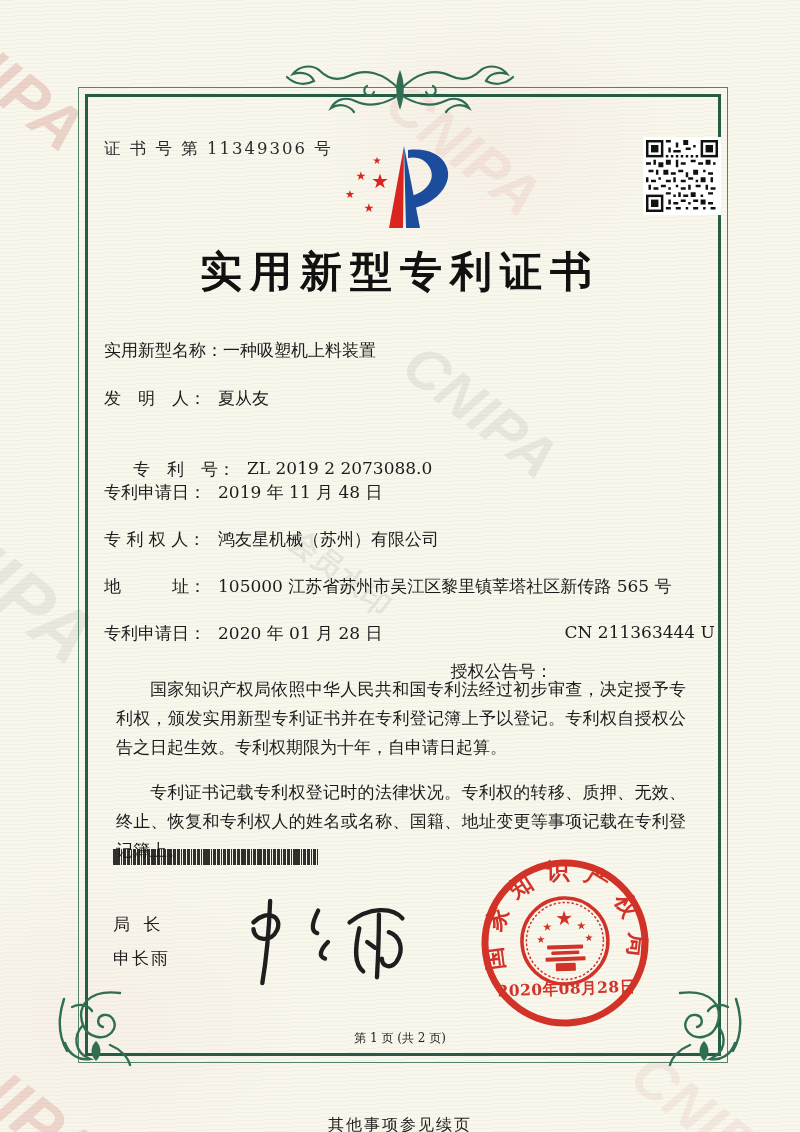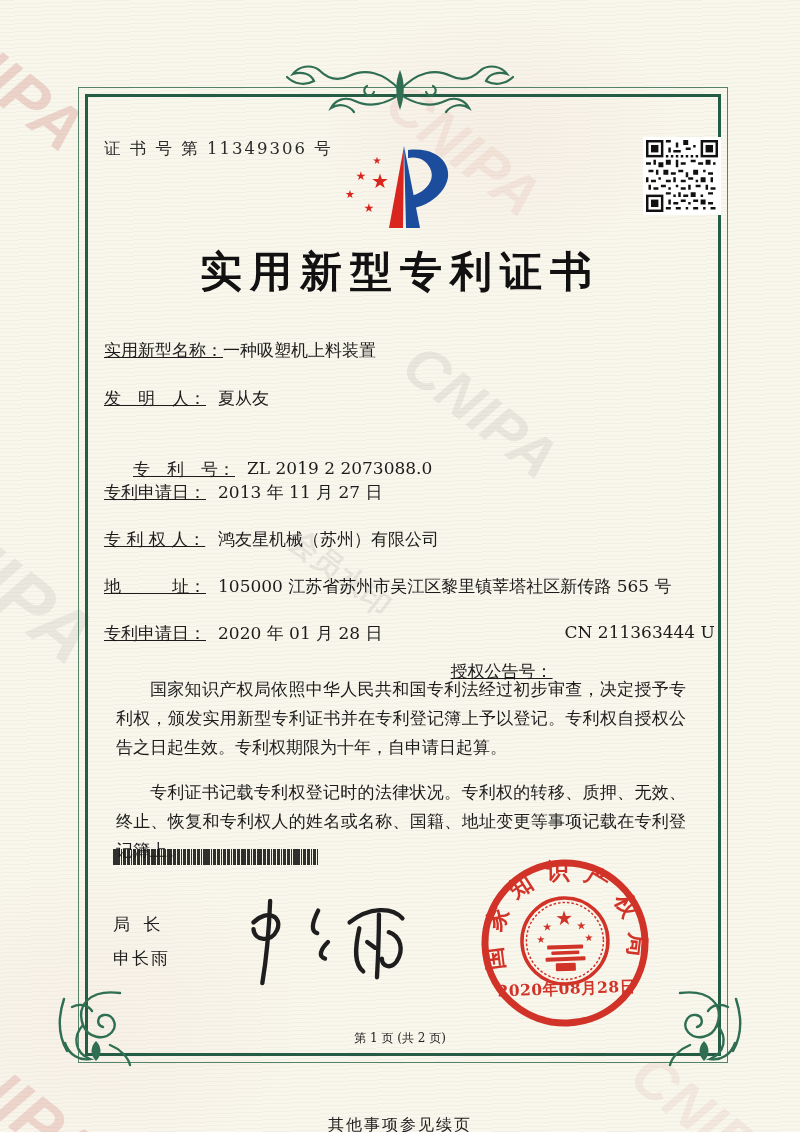--- a/index.html
+++ b/index.html
@@ -13,21 +13,21 @@
     color:#1f1f1f;
   }
   .texture{position:absolute;inset:0;background:repeating-linear-gradient(178deg, rgba(140,160,145,.07) 0 1px, transparent 1px 4px);pointer-events:none;}
   .border-outer{position:absolute;left:78px;top:87px;width:650px;height:976px;border:1.5px solid #55836a;box-sizing:border-box;}
   .border-inner{position:absolute;left:85px;top:94px;width:636px;height:962px;border:3px solid #245c45;box-sizing:border-box;}
   .wm{position:absolute;font-family:"Liberation Sans",sans-serif;font-weight:bold;font-style:italic;transform:rotate(38deg);transform-origin:left top;white-space:nowrap;pointer-events:none;}
   .cert-no{position:absolute;left:104px;top:138px;font-size:16.5px;letter-spacing:2px;color:#2b2b2b;}
   .qr{position:absolute;left:643px;top:137px;width:78px;height:78px;background:#fff;padding:3px;box-sizing:border-box;}
   .title{position:absolute;left:0;top:244px;width:100%;text-align:center;font-size:42px;font-weight:bold;letter-spacing:8px;color:#111;}
   .frow{position:absolute;left:104px;font-size:17px;color:#1c1c1c;white-space:nowrap;display:flex;}
-  .frow .lab{display:inline-block;min-width:114px;text-decoration:underline;}
+  .frow .lab{display:inline-block;min-width:114px;}
   .frow .lab2{margin-left:68px;margin-top:38px;}
   .body-text{position:absolute;left:100px;top:659px;width:602px;font-size:17px;line-height:29px;text-align:justify;color:#1c1c1c;}
   .body-text p{margin:16px;text-indent:2em;}
   .barcode{position:absolute;left:113px;top:849px;width:205px;height:16px;opacity:.9;
     background:
       repeating-linear-gradient(90deg,#1b1b1b 0 1px,transparent 1px 2px),
       repeating-linear-gradient(90deg,#1b1b1b 0 2px,transparent 2px 5px),
       repeating-linear-gradient(90deg,transparent 0 3px,#1b1b1b 3px 4px,transparent 4px 9px);}
   .director{position:absolute;left:113px;top:913px;font-size:17px;letter-spacing:4px;color:#222;}
   .director-name{position:absolute;left:113px;top:947px;font-size:17px;letter-spacing:2px;color:#222;}
@@ -138,21 +138,21 @@
   <div class="frow" style="top:387px;align-items:center;">
       <span class="lab">发　明　人：</span>
       <span>夏从友</span>
     </div>
   <div class="frow" style="top:458px;margin-left:29px;">
       <span class="lab">专　利　号：</span>
       <span>ZL 2019 2 2073088.0</span>
     </div>
   <div class="frow" style="top:481px;">
       <span class="lab">专利申请日：</span>
-      <span>2013 年 11 月 27 日</span>
+      <span>2019 年 11 月 48 日</span>
     </div>
   <div class="frow" style="top:528px;">
       <span class="lab">专 利 权 人：</span>
       <span>鸿友星机械（苏州）有限公司</span>
     </div>
   <div class="frow" style="top:575px;">
       <span class="lab">地　　　址：</span>
       <span>105000 江苏省苏州市吴江区黎里镇莘塔社区新传路 565 号</span>
     </div>
   <div class="frow" style="top:622px;">

